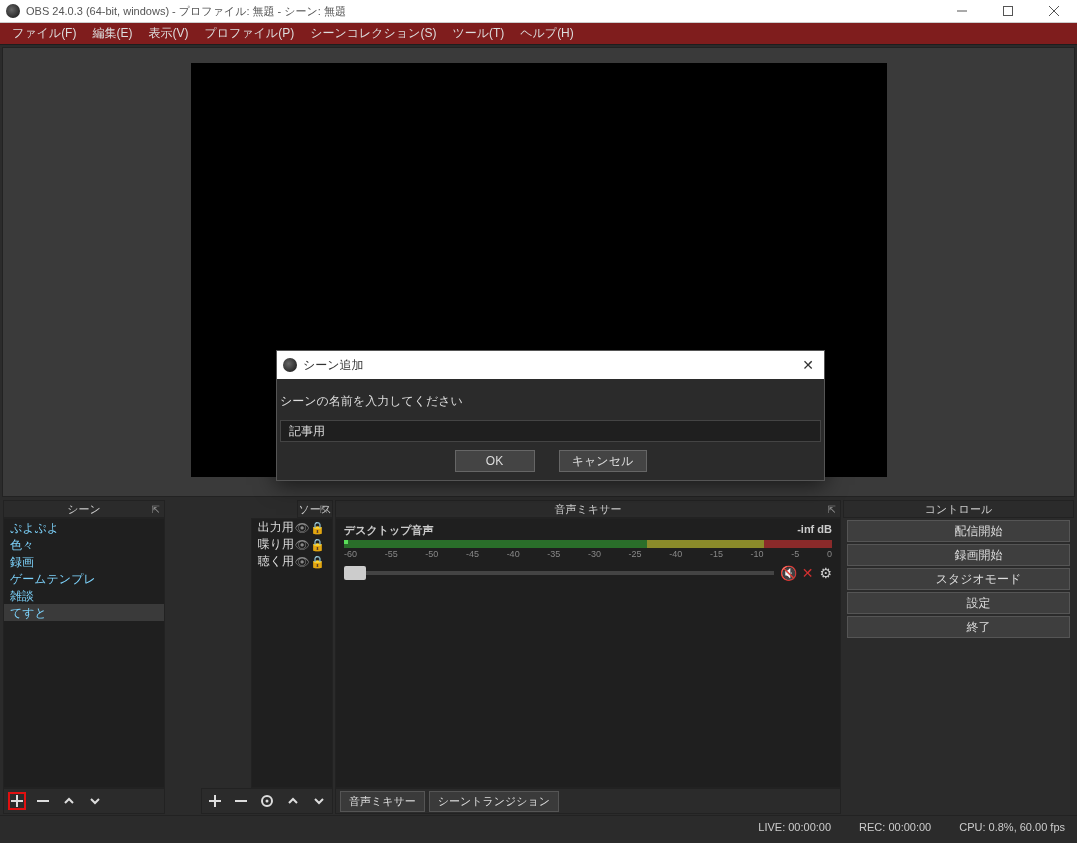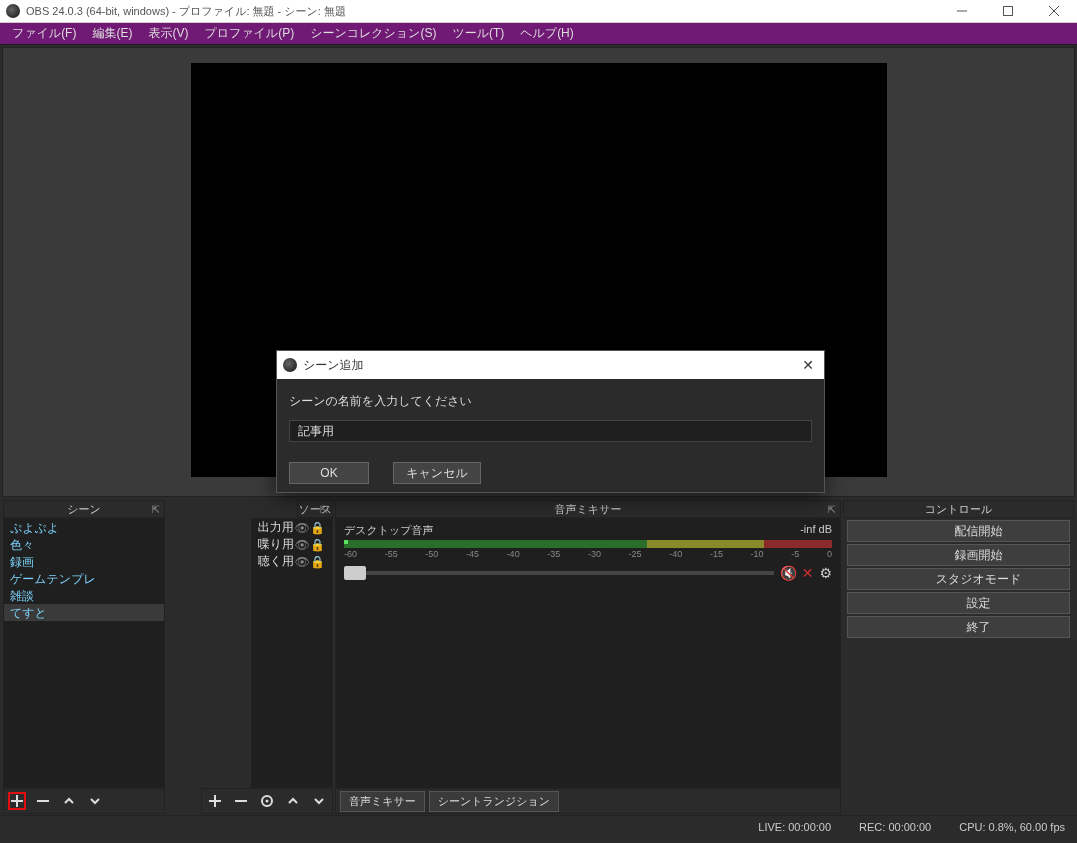--- a/index.html
+++ b/index.html
@@ -1,21 +1,21 @@
 <!DOCTYPE html>
 <html><head>
 <meta charset="utf-8">
 <style>
 * { margin: 0; padding: 0; box-sizing: border-box; font-family: "Meiryo", "MS PGothic", sans-serif; }
 body { background: #2b2b2b; width: 1077px; height: 843px; overflow: hidden; color: #ddd; font-size: 12px; }
 .titlebar { height: 23px; background: #fff; display: flex; align-items: center; padding-left: 6px; color: #555; font-size: 11px; border-bottom: 1px solid #ccc; }
 .titlebar .spacer { flex: 1; }
 .titlebar .winbtn { width: 46px; height: 22px; display: flex; align-items: center; justify-content: center; color: #555; }
 .titlebar .winbtn svg { width: 10px; height: 10px; }
-.menubar { height: 22px; background: #701a75; display: flex; align-items: center; padding-left: 4px; border-bottom: 1px solid #1e1e1e; }
+.menubar { height: 22px; background: #7f1d1d; display: flex; align-items: center; padding-left: 4px; border-bottom: 1px solid #1e1e1e; }
 .menubar .menuitem { padding: 3px 8px; font-size: 12px; color: #ddd; }
 .preview-area { height: 450px; background: #3a3a3a; border: 1px solid #222; margin: 2px; display: flex; align-items: flex-start; justify-content: center; padding-top: 15px; }
 .preview-black { width: 696px; height: 414px; background: #000; }
 .panels { display: flex; height: 316px; padding: 0 2px; }
 .panel { margin: 1px; display: flex; flex-direction: column; }
 .panel-header { height: 18px; background: #2b2b2b; border: 1px solid #222; display: flex; align-items: center; justify-content: center; font-size: 11px; color: #ccc; position: relative; }
 .panel-header .popout { position: absolute; right: 4px; font-size: 10px; color: #999; }
 .panel-body { flex: 1; background: #1f1f1f; border: 1px solid #222; overflow: hidden; }
 .scenes-panel { width: 162px; }
 .sources-panel { width: 166px; align-items: flex-end; }
@@ -23,41 +23,41 @@
 .controls-panel { width: 231px; }
 .list-item { height: 17px; padding: 1px 6px; font-size: 12px; color: #7dd3fc; }
 .list-item.selected { background: #3a3a3a; }
 .source-item { display: flex; align-items: center; padding: 1px 6px; height: 17px; font-size: 12px; }
 .source-item .name { flex: 1; }
 .source-item .ic { width: 16px; text-align: center; color: #888; }
 .panel-toolbar { height: 26px; background: #2b2b2b; border: 1px solid #222; display: flex; align-items: center; padding: 0 4px; gap: 8px; }
 .panel-toolbar .tb { width: 18px; height: 18px; display: flex; align-items: center; justify-content: center; color: #ccc; font-size: 14px; }
 .panel-toolbar .tb.hl { border: 2px solid #e01010; }
 .mixer-body { padding: 4px 8px; }
-.mixer-row-top { display: flex; justify-content: space-between; font-size: 11px; color: #ccc; }
+.mixer-row-top { display: flex; justify-content: space-between; font-size: 11px; color: #ccc; font-weight: bold; }
 .meter { height: 8px; margin-top: 2px; background: linear-gradient(to right, #2a6e2a 0%, #2a6e2a 62%, #8a8a2a 62%, #8a8a2a 86%, #8a2a2a 86%, #8a2a2a 100%); position: relative; }
 .meter-active { position: absolute; left: 0; top: 0; height: 4px; width: 4px; background: #5ae05a; }
 .meter-ticks { display: flex; justify-content: space-between; font-size: 9px; color: #888; margin-top: 1px; }
 .slider-row { display: flex; align-items: center; margin-top: 6px; gap: 6px; }
 .slider-track { flex: 1; height: 4px; background: #444; position: relative; }
 .slider-thumb { position: absolute; left: 0; top: -5px; width: 22px; height: 14px; background: #ccc; border-radius: 2px; }
 .mute-icon { color: #d03030; font-size: 14px; }
 .gear-icon { color: #ccc; font-size: 14px; }
 .mixer-tabs { height: 26px; background: #2b2b2b; border: 1px solid #222; display: flex; align-items: center; padding: 0 4px; gap: 4px; }
 .mtab { background: #3a3a3a; border: 1px solid #555; padding: 2px 8px; font-size: 11px; }
 .ctrl-btn { height: 22px; margin: 2px 4px; background: #3e3e3e; border: 1px solid #555; display: flex; align-items: center; justify-content: center; font-size: 12px; color: #ddd; padding-left: 40px; }
 .statusbar { height: 22px; background: #2b2b2b; border-top: 1px solid #222; display: flex; align-items: center; justify-content: flex-end; padding-right: 12px; gap: 28px; font-size: 11px; color: #ccc; }
 .dialog { position: absolute; left: 276px; top: 350px; width: 549px; background: #2b2b2b; border: 1px solid #555; box-shadow: 0 4px 20px rgba(0,0,0,.6); z-index: 50; }
 .dialog-title { height: 28px; background: #fff; display: flex; align-items: center; padding: 0 6px; color: #333; font-size: 12px; }
 .dialog-title .spacer { flex: 1; }
 .dialog-title .close { width: 20px; text-align: center; font-size: 14px; }
-.dialog-body { padding: 14px 12px 8px; }
+.dialog-body { padding: 14px 3px 8px; }
 .dialog-label { font-size: 12px; color: #ddd; margin-bottom: 10px; }
 .dialog-input { width: 100%; height: 22px; background: #1f1f1f; border: 1px solid #444; color: #ddd; padding: 2px 8px; font-size: 12px; }
-.dialog-buttons { display: flex; justify-content: flex-start; gap: 24px; margin-top: 20px; }
+.dialog-buttons { display: flex; justify-content: center; gap: 24px; margin-top: 8px; }
 .dlg-btn { width: 80px; height: 22px; background: #444; border: 1px solid #666; display: flex; align-items: center; justify-content: center; font-size: 12px; color: #ddd; }
 .dlg-btn.wide { width: 88px; }
 .obs-circle { width: 14px; height: 14px; border-radius: 50%; background: radial-gradient(circle at 40% 40%, #666, #111); display: inline-block; vertical-align: middle; margin-right: 6px; }
 </style>
 </head>
 <body>
 
 <div class="titlebar">
   <span class="obs-circle"></span>
   <span>OBS 24.0.3 (64-bit, windows) - プロファイル: 無題 - シーン: 無題</span>

